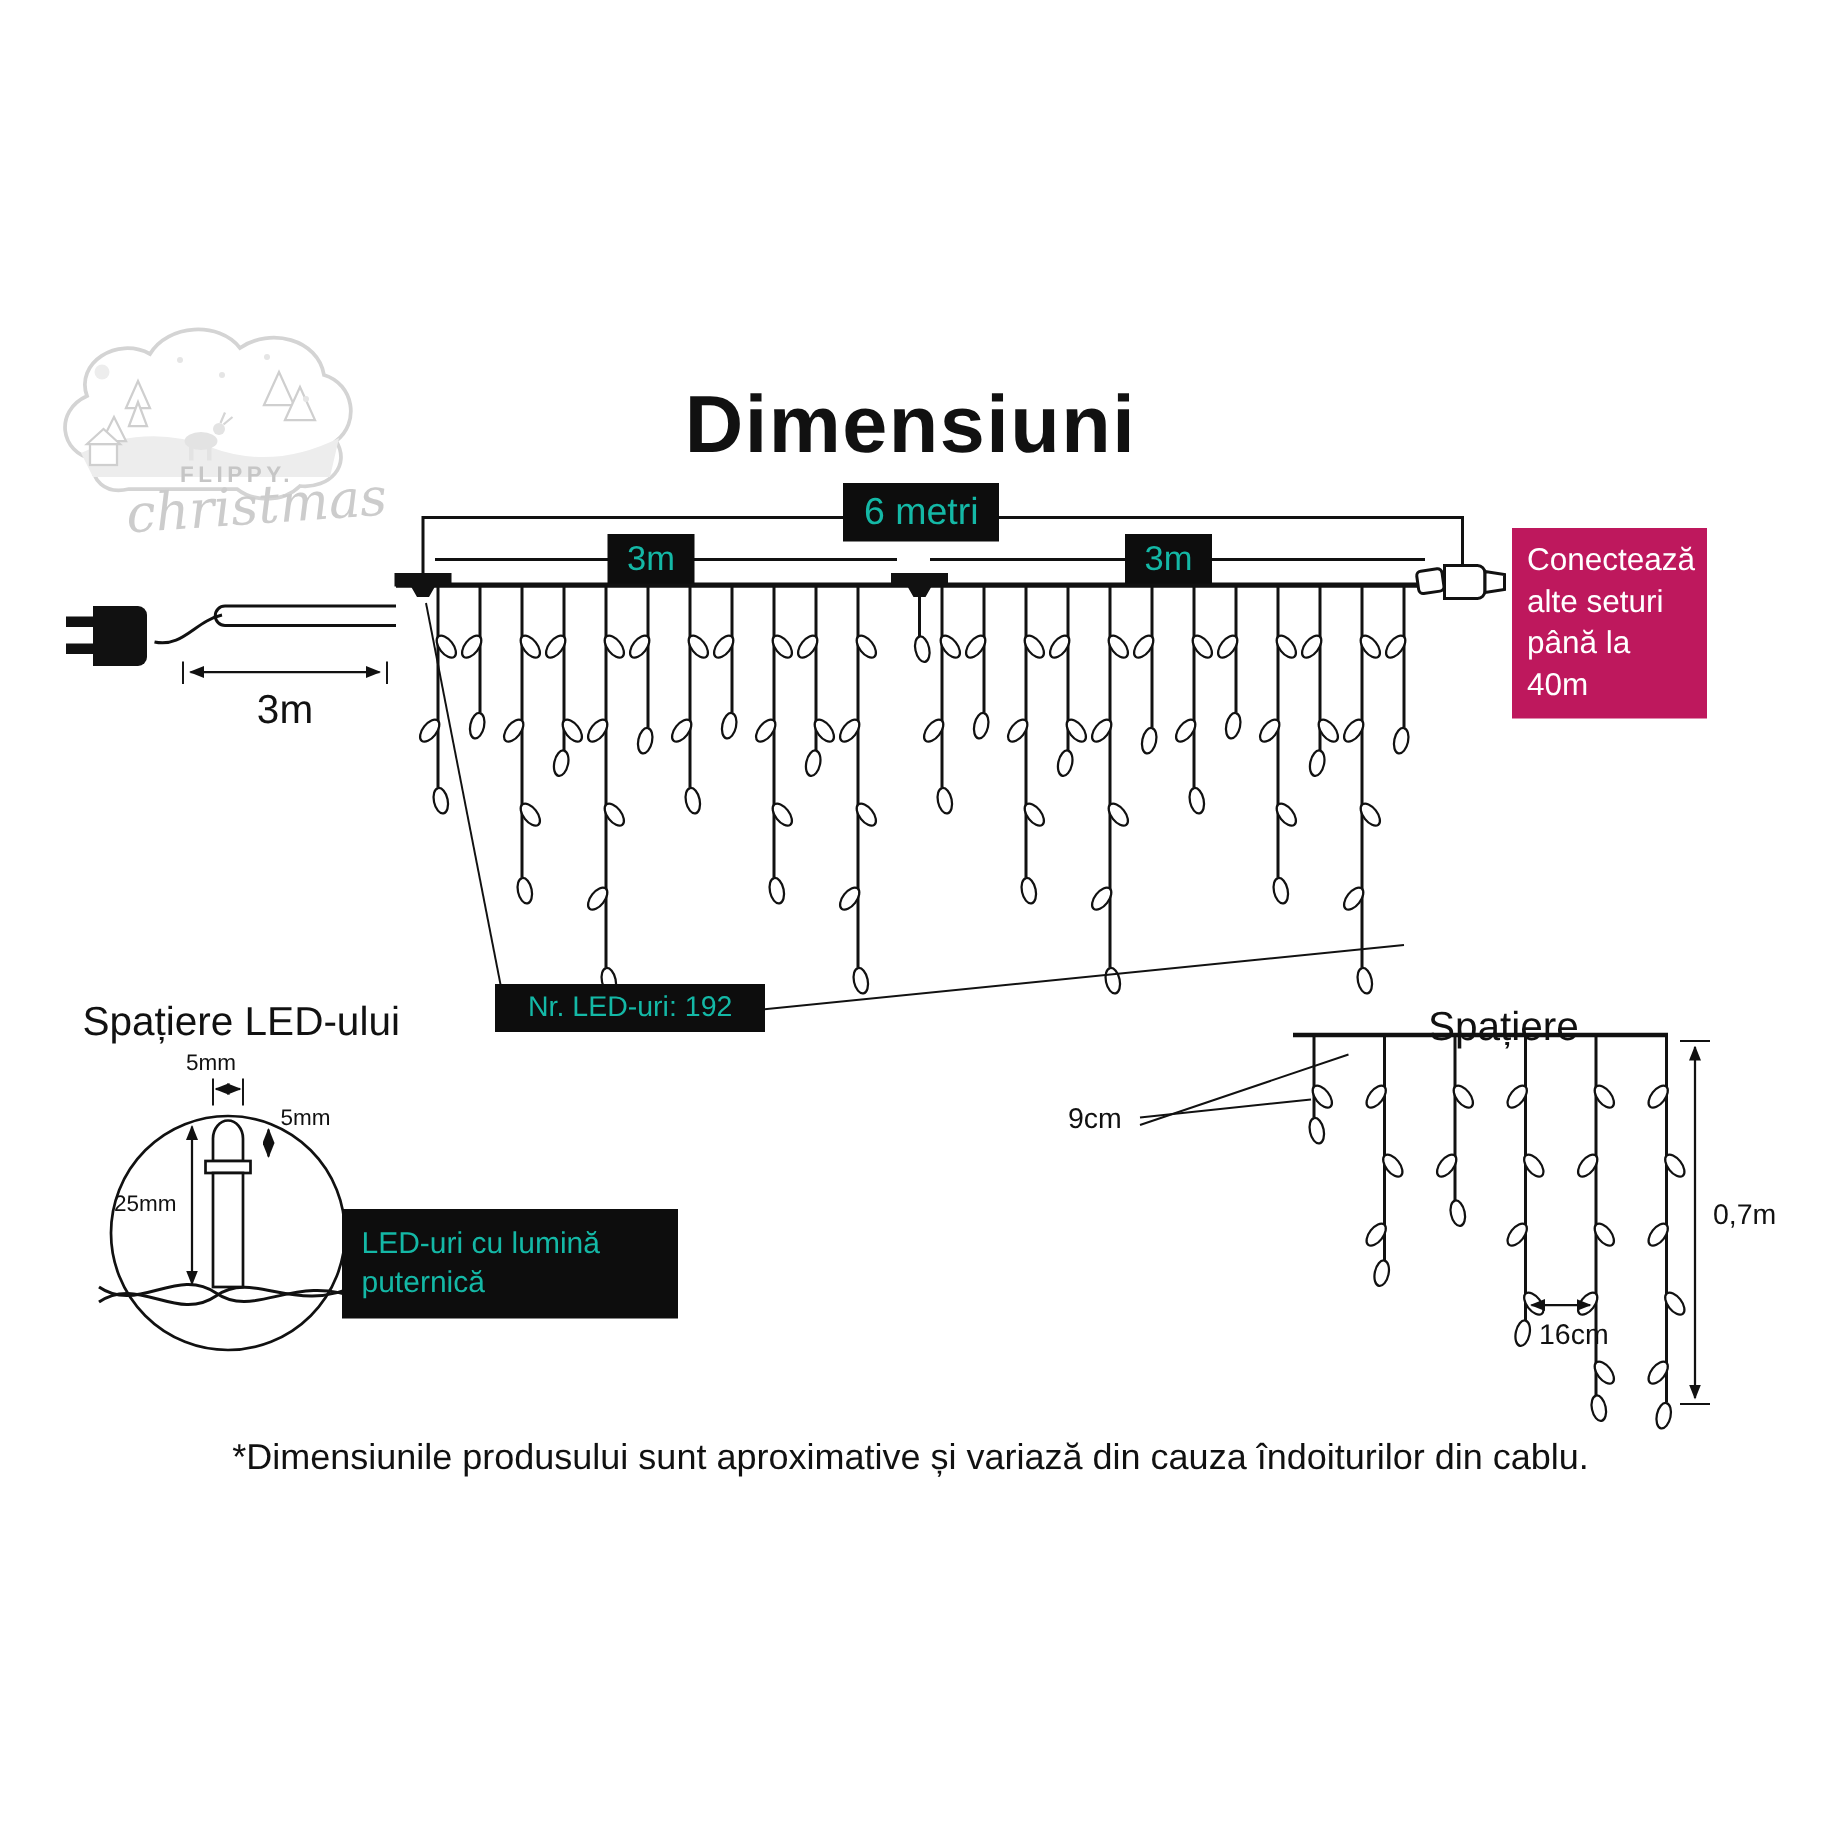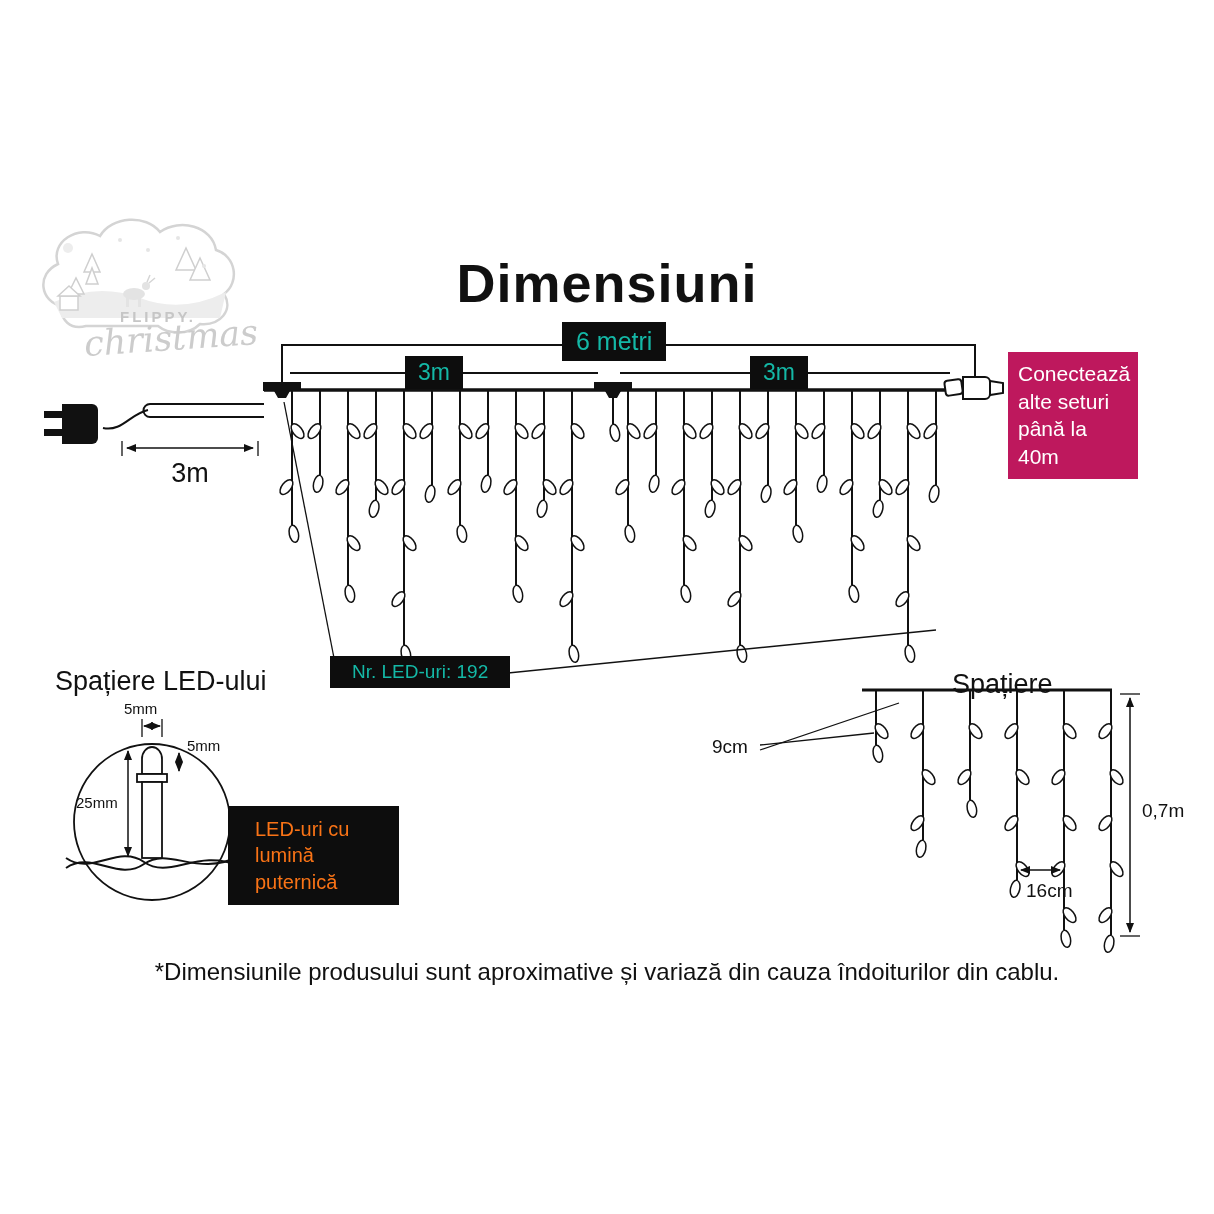--- a/index.html
+++ b/index.html
@@ -22,22 +22,22 @@
   #badge-3m-left { left:405px; top:356px; padding:3px 13px; font-size:23px; }
   #badge-3m-right { left:750px; top:356px; padding:3px 13px; font-size:23px; }
   #connector-box { left:1008px; top:352px; width:130px; padding:8px 10px; font-size:21px; line-height:1.32;
                    background:#be185d; color:#fff; }
   #lead-label { left:158px; top:458px; width:64px; text-align:center; font-size:27px; }
   #led-count-badge { left:330px; top:656px; padding:5px 22px; font-size:19px; }
   #led-size-heading { left:55px; top:666px; font-size:27px; }
   #label-5mm-top { left:124px; top:700px; font-size:15px; }
   #label-5mm-right { left:187px; top:737px; font-size:15px; }
   #label-25mm { left:76px; top:794px; font-size:15px; }
-  #led-note-box { left:228px; top:806px; width:171px; padding:10px 27px; font-size:20px; line-height:1.32;
-                  background:#0d0d0d; color:#f97316; }
+  #led-note-box { left:228px; top:806px; width:224px; padding:10px 13px; font-size:20px; line-height:1.32;
+                  background:#0d0d0d; color:#14b8a6; }
   #spacing-heading { left:952px; top:645px; font-size:27px;margin-top:24px; }
   #label-9cm { left:712px; top:736px; font-size:19px; }
   #label-16cm { left:1006px; top:880px; font-size:19px;margin-left:20px; }
   #label-07m { left:1142px; top:800px; font-size:19px; }
   #footnote { left:0; top:958px; width:100%; text-align:center; font-size:24px; }
 
   #logo { left:28px; top:210px; width:225px; height:190px; }
   #brand-top { position:absolute; left:92px; top:98px; font-size:15px; font-weight:bold;
                letter-spacing:3px; color:#c6c6c6; }
   #brand-script { position:absolute; left:56px; top:108px; font-family:"DejaVu Serif", serif;

